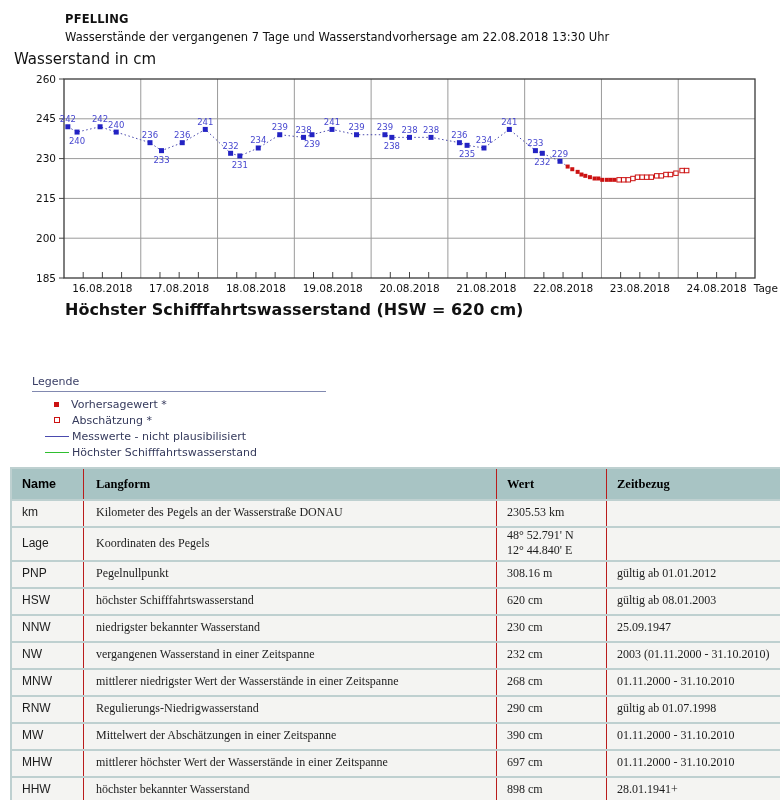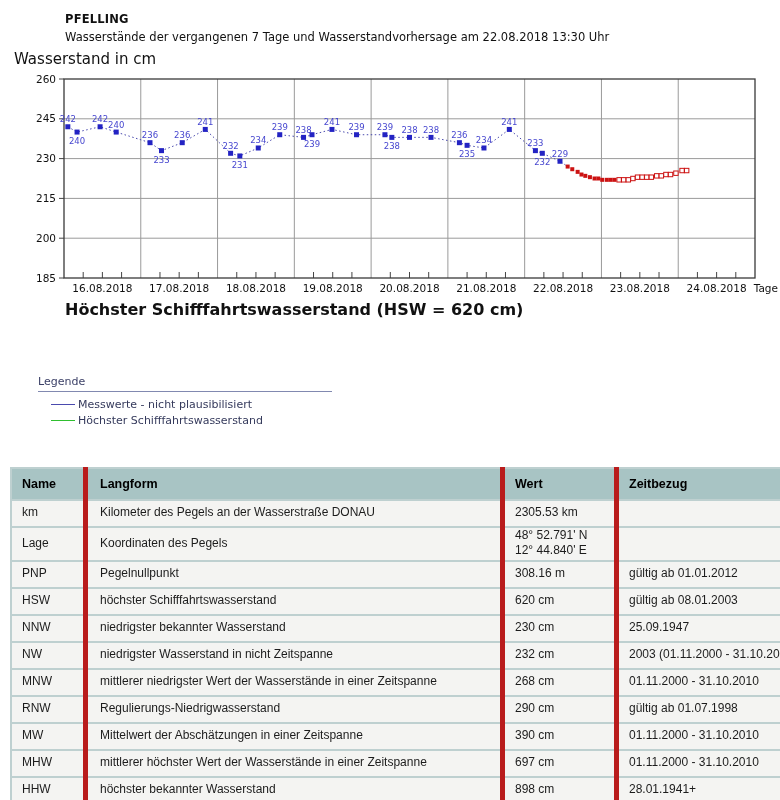--- a/index.html
+++ b/index.html
@@ -9,36 +9,36 @@
   .title{left:65px;top:12px;font-size:11.5px;font-weight:bold;letter-spacing:.2px;}
   .subtitle{left:65px;top:30px;font-size:11.5px;text-align:right;}
   .ylabel{left:14px;top:50px;font-size:15px;}
   .hsw-note{left:65px;top:300px;font-size:16px;font-weight:bold;}
   .note{left:66px;font-size:8px;color:#222;}
   .note1{top:308px;}
   .note2{top:319px;}
   #chart-svg{position:absolute;left:0;top:0;}
 
   
-  .legend{left:38px;top:375px;width:300px;font-size:11px;color:#3a3f66;}
+  .legend{left:32px;top:375px;width:300px;font-size:11px;color:#3a3f66;}
   .legend-title{padding-bottom:3px;border-bottom:1px solid #8189b0;width:294px;}
   .legend-items{margin-top:4px;}
   .legend-item{display:flex;align-items:center;height:16px;color:#353a5c;}
   .lm-square{width:5px;height:5px;margin-left:22px;margin-right:12px;flex:0 0 auto;}
   .lm-line{width:24px;height:0;border-top:1.5px solid #333;margin-left:13px;margin-right:3px;flex:0 0 auto;}
 
   
   .info-table{position:absolute;left:10px;top:467px;width:761px;border-collapse:collapse;
               table-layout:fixed;font-family:"Liberation Sans",sans-serif;font-size:12px;color:#1c1c1c;
               border:2px solid #bed0d0;background:#f4f4f2;}
   .info-table th{background:#a8c4c4;color:#000;font-size:12.5px;font-weight:bold;text-align:left;
                  height:30px;padding:0 4px 0 10px;}
   .info-table td{height:23px;line-height:15px;padding:0 4px 2px 10px;vertical-align:middle;
                  border-top:2px solid #bed0d0;}
-  .info-table th + th, .info-table td + td{border-left:5px solid #b91c1c;}
+  .info-table th + th, .info-table td + td{border-left:1px solid #b91c1c;font-family:Liberation Serif, serif;}
   .col-name{width:57px;}
   .col-lang{width:396px;padding-left:12px !important;}
   .col-wert{width:95px;white-space:pre-line;}
   .col-zeit{width:213px;}
 </style>
 </head>
 <body>
 
 <div class="page">
 
@@ -191,20 +191,28 @@
 
   <div class="abs title">PFELLING</div>
   <div class="abs subtitle">Wasserstände der vergangenen 7 Tage und Wasserstandvorhersage am 22.08.2018 13:30 Uhr</div>
   <div class="abs ylabel">Wasserstand in cm</div>
   <div class="abs hsw-note">Höchster Schifffahrtswasserstand (HSW = 620 cm)</div>
 
   <div class="abs legend">
     <div class="legend-title">Legende</div>
     <div class="legend-items">
       <div class="legend-item">
+        <span class="lm-square" id="lm0" style="background: rgb(204, 18, 18);"></span>
+        <span>Vorhersagewert *</span>
+      </div>
+      <div class="legend-item">
+        <span class="lm-square" id="lm1" style="background: rgb(255, 255, 255); border: 1.2px solid rgb(204, 18, 18); width: 4px; height: 4px;"></span>
+        <span>Abschätzung *</span>
+      </div>
+      <div class="legend-item">
         <span class="lm-line" id="lm3" style="border-top-color: rgb(74, 74, 174);"></span>
         <span>Messwerte - nicht plausibilisiert</span>
       </div>
       <div class="legend-item">
         <span class="lm-line" id="lm4" style="border-top-color: rgb(47, 191, 47);"></span>
         <span>Höchster Schifffahrtswasserstand</span>
       </div>
     </div>
   </div>
 
@@ -244,21 +252,21 @@
           <td class="col-zeit">gültig ab 08.01.2003</td>
         </tr>
         <tr>
           <td class="col-name">NNW</td>
           <td class="col-lang">niedrigster bekannter Wasserstand</td>
           <td class="col-wert">230 cm</td>
           <td class="col-zeit">25.09.1947</td>
         </tr>
         <tr>
           <td class="col-name">NW</td>
-          <td class="col-lang">niedrigster Wasserstand in nicht Zeitspanne</td>
+          <td class="col-lang">vergangenen Wasserstand in einer Zeitspanne</td>
           <td class="col-wert">232 cm</td>
           <td class="col-zeit">2003 (01.11.2000 - 31.10.2010)</td>
         </tr>
         <tr>
           <td class="col-name">MNW</td>
           <td class="col-lang">mittlerer niedrigster Wert der Wasserstände in einer Zeitspanne</td>
           <td class="col-wert">268 cm</td>
           <td class="col-zeit">01.11.2000 - 31.10.2010</td>
         </tr>
         <tr>

